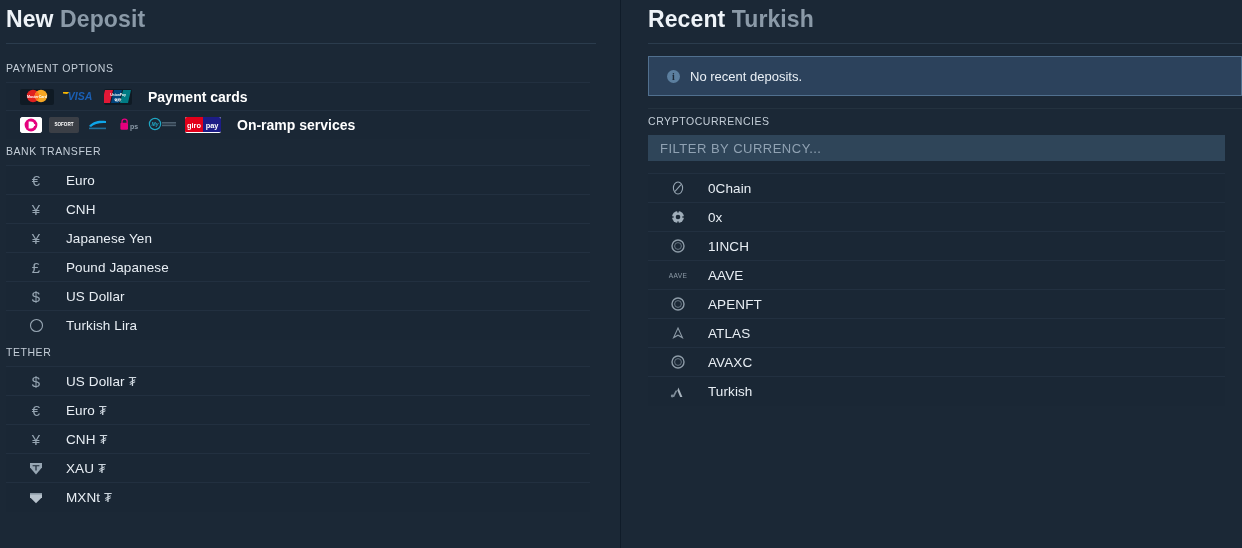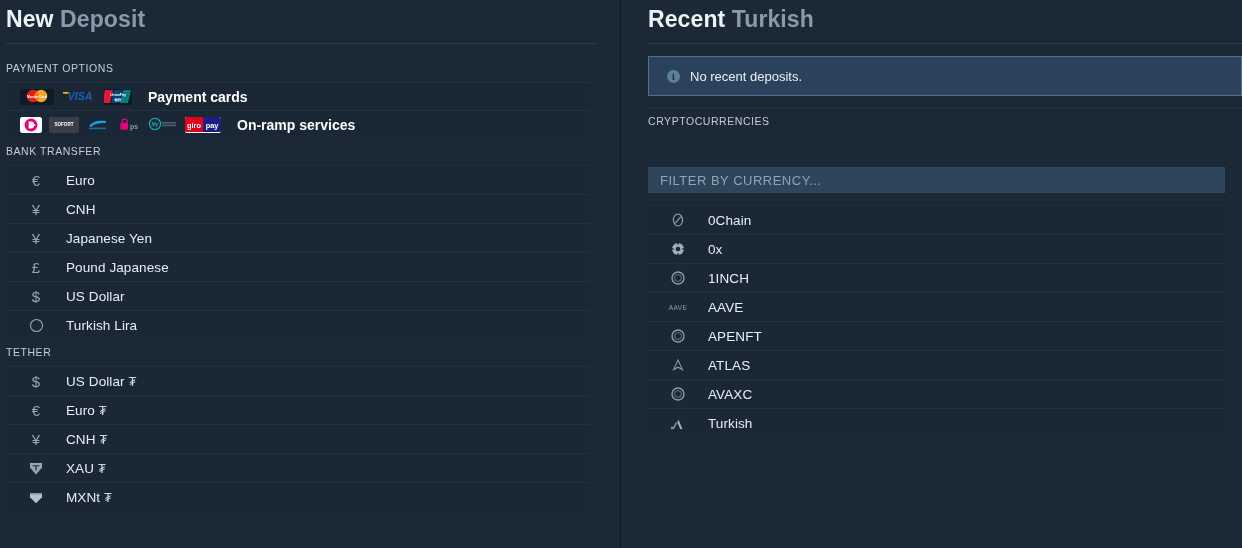--- a/index.html
+++ b/index.html
@@ -106,21 +106,21 @@
     margin-right: 10px; flex: 0 0 13px;
   }
   .alert-text { font-size: 13px; color: #eaf0f6; }
   .alert-rule { height: 1px; background: #24323f; margin: 12px 0 0 20px; }
 
   
   .filter-wrap { margin-left: 20px; margin-right: 17px; }
   .filter-input {
     width: 100%; height: 26px; background: #2f4559; border: none; outline: none;
     color: #ffffff; font-size: 13px; letter-spacing: .4px;
-    padding-left: 12px; font-family: "Liberation Sans", sans-serif; margin-top: 32px;
+    padding-left: 12px; font-family: "Liberation Sans", sans-serif;
   }
   .filter-input::placeholder { color: #90a2b3; text-transform: uppercase; letter-spacing: .5px; }
   .gap-12 { height: 12px; }
 
   svg { display: block; }
 </style>
 </head>
 <body>
 
 <div class="app">

